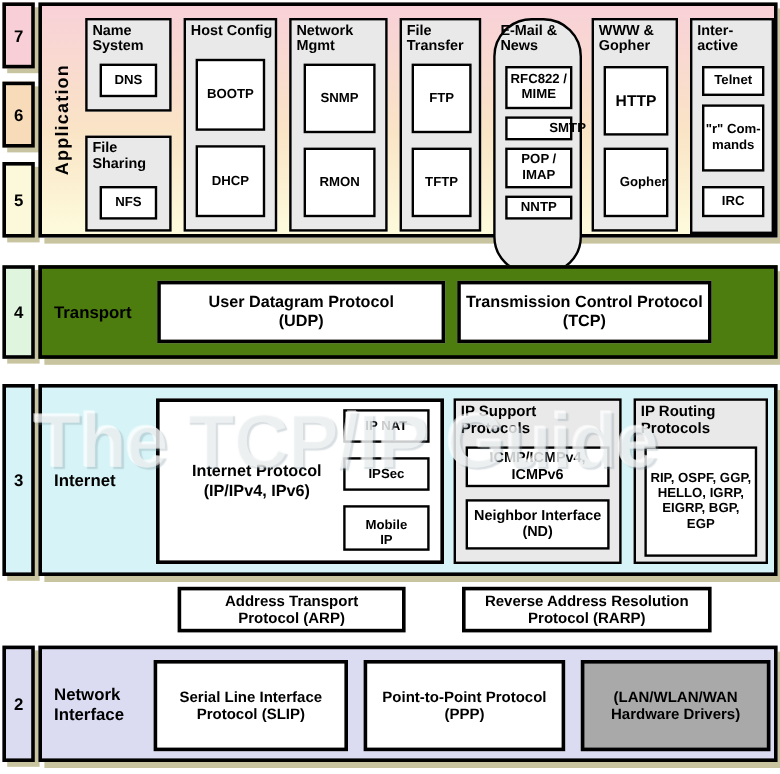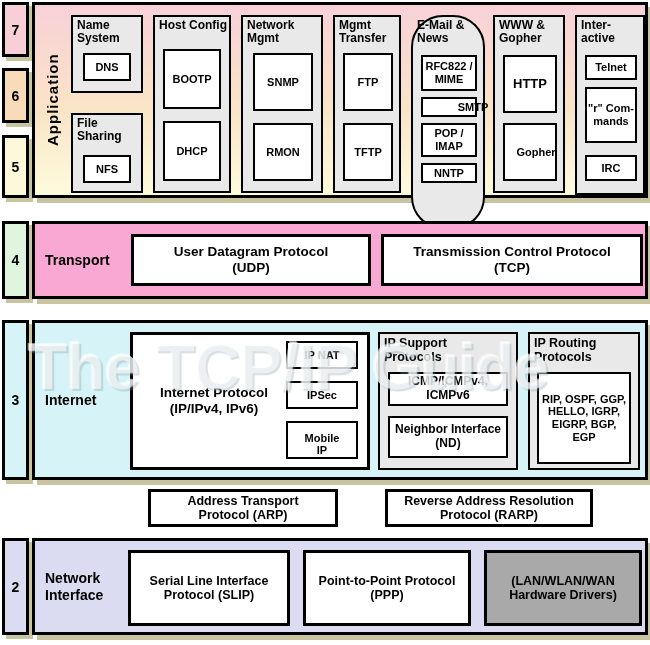--- a/index.html
+++ b/index.html
@@ -6,21 +6,21 @@
   #stage{
     position:relative;width:650px;height:645px;overflow:hidden;
     font-family:"Liberation Sans",sans-serif;font-weight:bold;color:#000;
     background:#fff;
   }
   #stage *{box-sizing:border-box;font-weight:bold;}
   .abs{position:absolute;}
   
   .layer{position:absolute;border:3px solid #000;box-shadow:5px 5px 0 0 #c9c4a0;}
   .layer-app{background:linear-gradient(180deg,#f8d1d8 0%,#fae4c6 55%,#fdfbdc 100%);}
-  .layer-transport{background:#f9a8d4;}
+  .layer-transport{background:#4d7c0f;}
   .layer-internet{background:#d6f4f7;}
   .layer-network{background:#dbdbf2;}
   
   .numbox{position:absolute;left:2px;width:27px;border:3px solid #000;
     box-shadow:4px 4px 0 0 #c9c4a0;display:flex;align-items:center;justify-content:center;
     font-size:14px;}
   .nb7{background:#f8cfd7;} .nb6{background:#f8dcba;} .nb5{background:#fbf9d9;}
   .nb4{background:#dff5de;} .nb3{background:#d6f4f7;} .nb2{background:#dbdbf2;}
   
   .vlabel{position:absolute;display:flex;align-items:center;justify-content:center;
@@ -75,21 +75,21 @@
       <div class="pbox" style="left:8px;top:104px;width:58px;height:60px;">DHCP</div>
     </div>
 
     <div class="group" style="left:206px;top:10px;width:82px;height:178px;">
       <div class="gtitle">Network Mgmt</div>
       <div class="pbox" style="left:10px;top:36px;width:60px;height:58px;">SNMP</div>
       <div class="pbox" style="left:10px;top:106px;width:60px;height:58px;">RMON</div>
     </div>
 
     <div class="group" style="left:298px;top:10px;width:68px;height:178px;">
-      <div class="gtitle">Mgmt Transfer</div>
+      <div class="gtitle">File Transfer</div>
       <div class="pbox" style="left:8px;top:36px;width:50px;height:58px;">FTP</div>
       <div class="pbox" style="left:8px;top:106px;width:50px;height:58px;">TFTP</div>
     </div>
 
     <div class="group" style="left:376px;top:10px;width:74px;height:214px;border-radius:32px;">
       <div class="gtitle">E-Mail &amp; News</div>
       <div class="pbox" style="left:8px;top:38px;width:56px;height:36px;">RFC822 / MIME</div>
       <div class="pbox" style="left:8px;top:80px;width:56px;height:20px;padding-left:48px;">SMTP</div>
       <div class="pbox" style="left:8px;top:106px;width:56px;height:34px;">POP / IMAP</div>
       <div class="pbox" style="left:8px;top:146px;width:56px;height:20px;">NNTP</div>
@@ -107,21 +107,21 @@
       <div class="pbox" style="left:8px;top:70px;width:52px;height:56px;">"r" Com-mands</div>
       <div class="pbox" style="left:8px;top:138px;width:52px;height:26px;">IRC</div>
     </div>
   </div>
 
   <div class="layer layer-transport" style="left:32px;top:221px;width:616px;height:78px;">
     <div class="hlabel" style="left:10px;top:0;width:84px;height:72px;">Transport</div>
     <div class="pbox b3 f135" style="left:96px;top:10px;width:240px;height:52px;">
       <span class="span-c" style="width:180px;">User Datagram Protocol (UDP)</span>
     </div>
-    <div class="pbox b3 f135" style="left:346px;top:10px;width:262px;height:52px;">
+    <div class="pbox b3 f135" style="left:346px;top:10px;width:212px;height:52px;">
       <span class="span-c" style="width:220px;">Transmission Control Protocol (TCP)</span>
     </div>
   </div>
 
   <div class="layer layer-internet" style="left:32px;top:320px;width:616px;height:160px;">
     <div class="hlabel" style="left:10px;top:0;width:84px;height:154px;">Internet</div>
 
     <div class="pbox b3" style="left:95px;top:9px;width:240px;height:138px;justify-content:flex-start;">
       <span class="span-c f135" style="width:150px;margin-left:6px;">Internet Protocol (IP/IPv4, IPv6)</span>
       <div class="pbox" style="left:153px;top:6px;width:72px;height:28px;">IP NAT</div>

